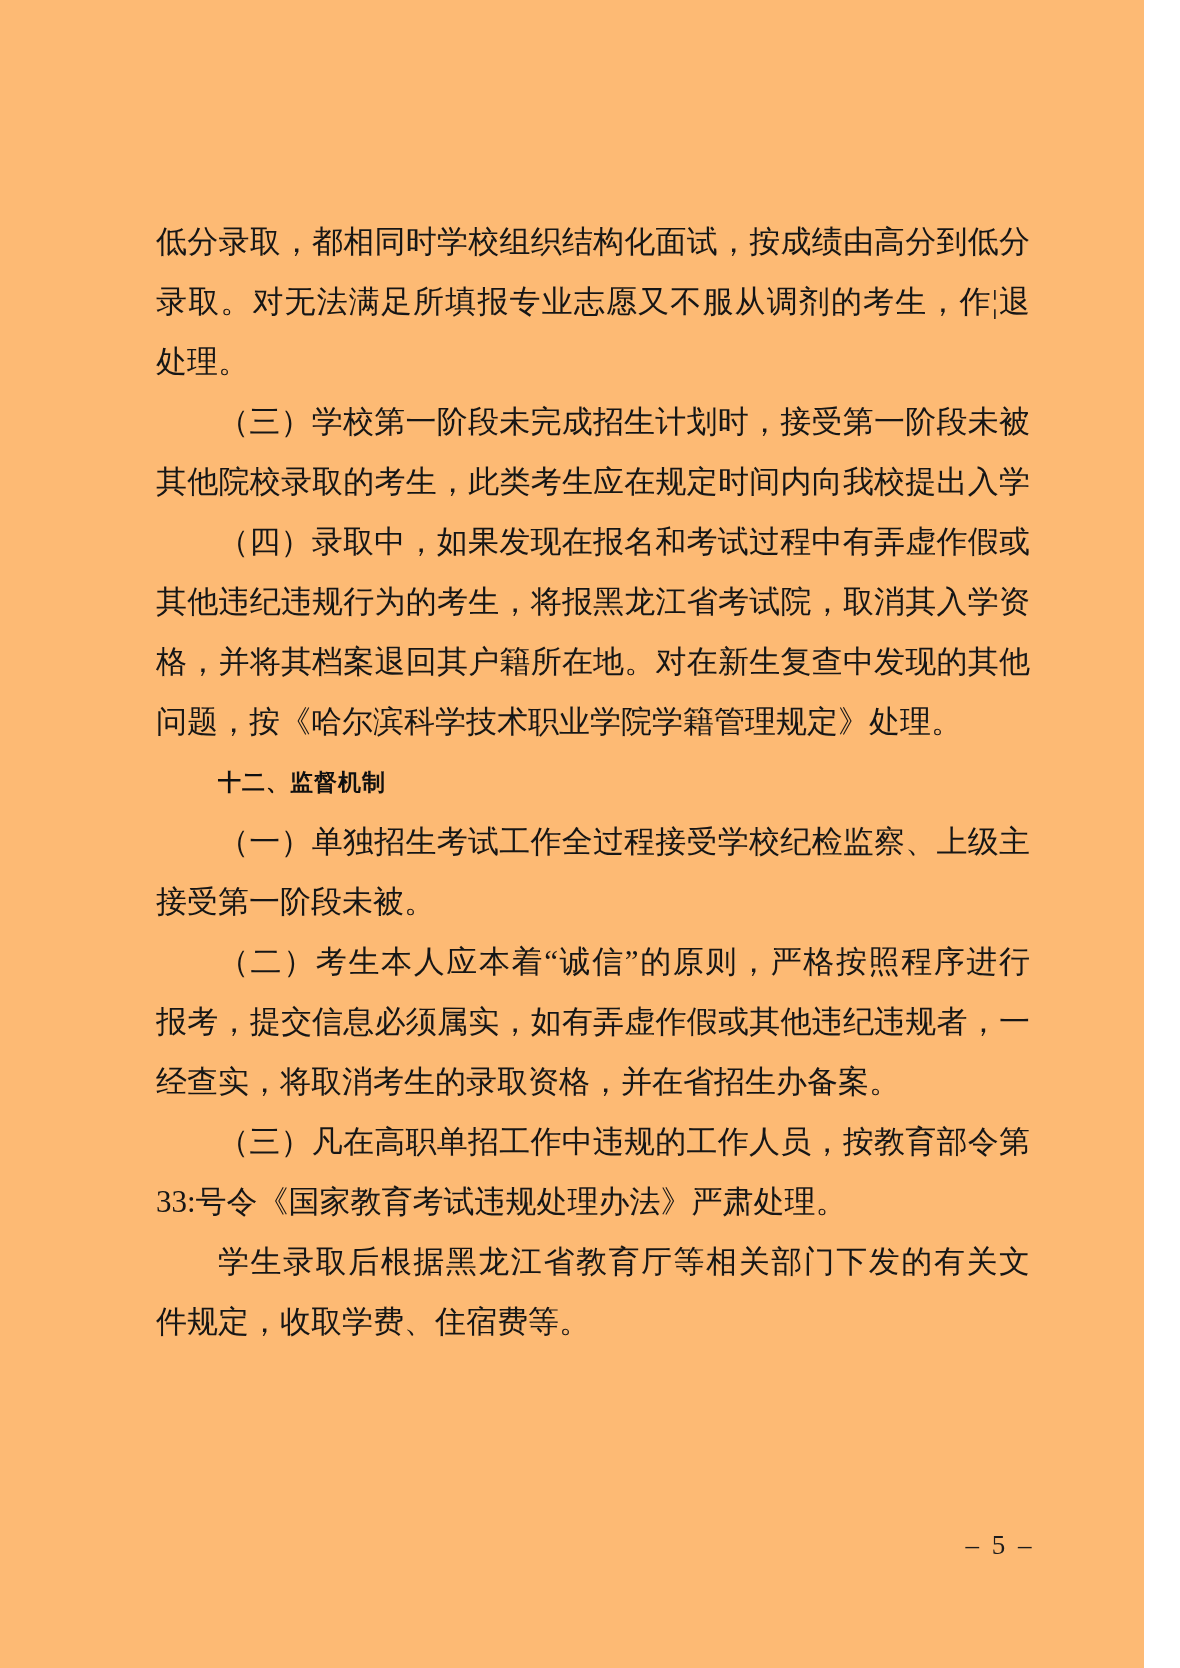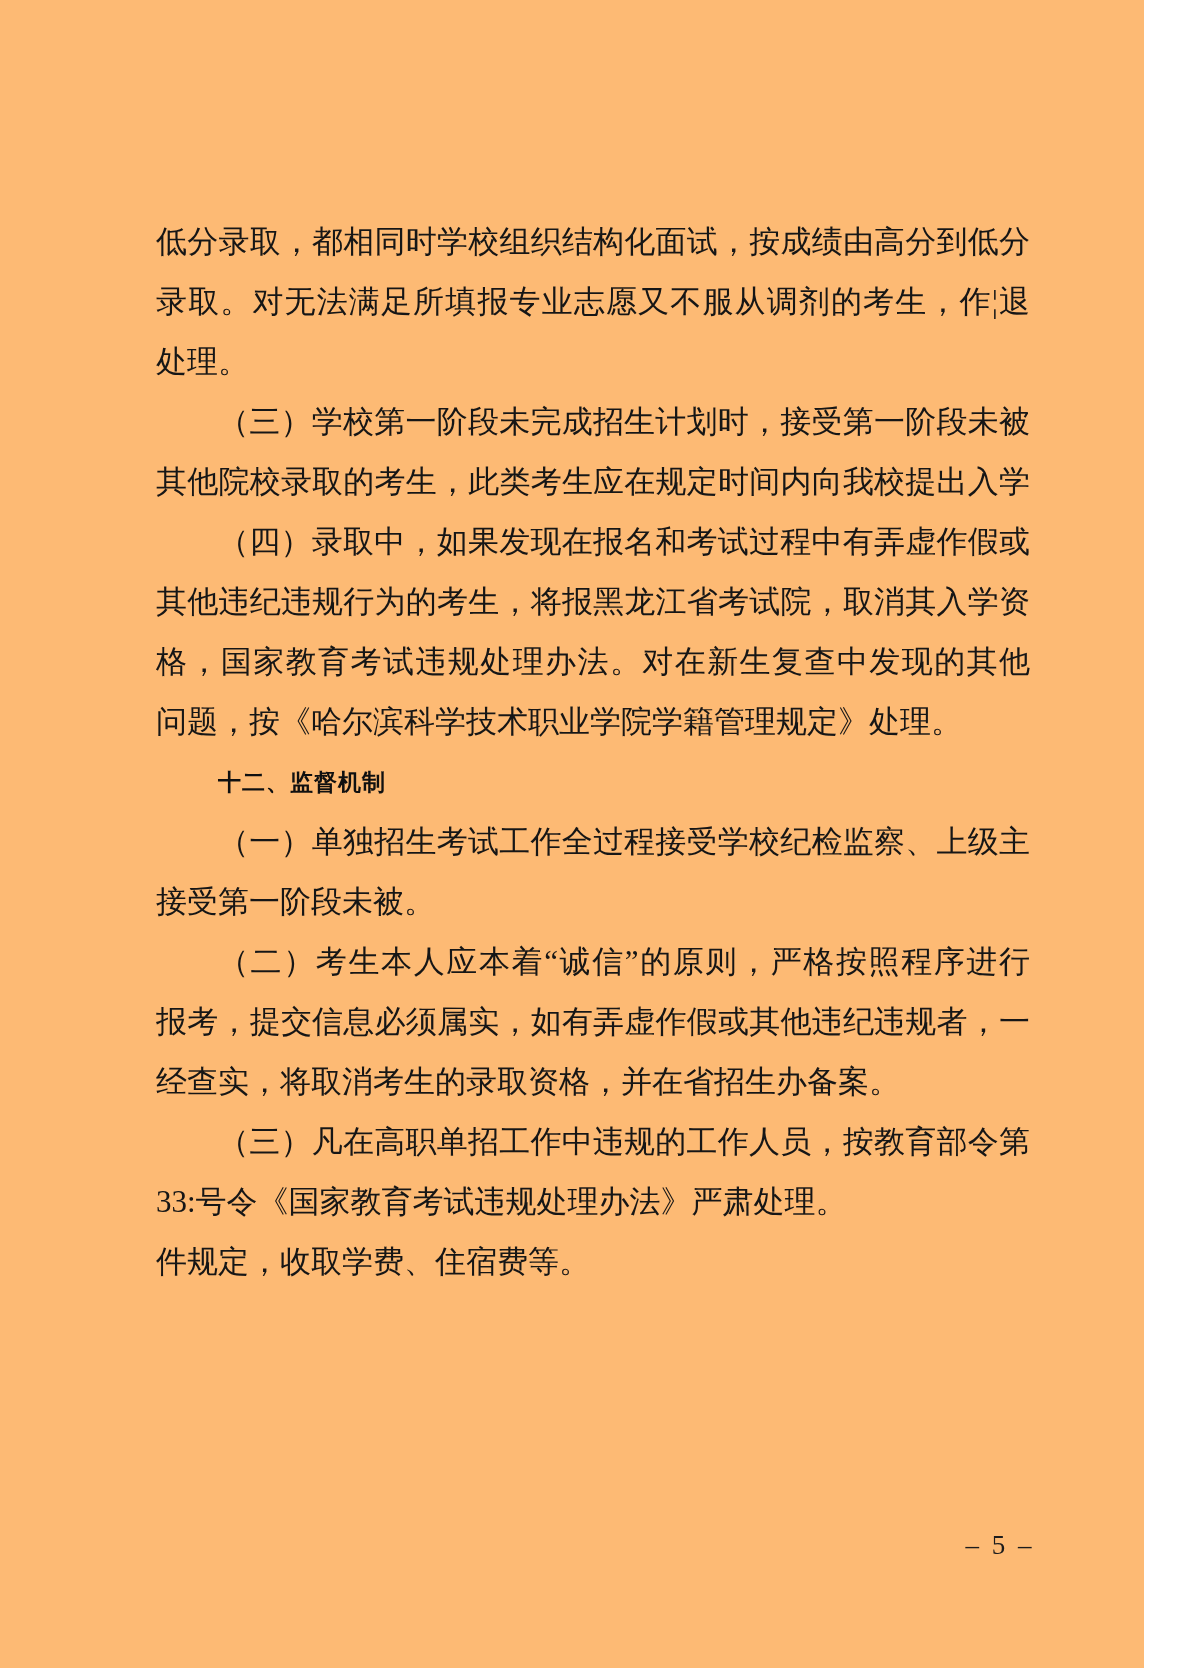--- a/index.html
+++ b/index.html
@@ -66,26 +66,27 @@
 
 <div class="page">
   <div class="content">
     <div class="line fill">低分录取，都相同时学校组织结构化面试，按成绩由高分到低分</div>
     <div class="line fill">录取。对无法满足所填报专业志愿又不服从调剂的考生，作¦退档</div>
     <div class="line">处理。</div>
     <div class="line indent fill">（三）学校第一阶段未完成招生计划时，接受第一阶段未被</div>
     <div class="line fill">其他院校录取的考生，此类考生应在规定时间内向我校提出入学</div>
     <div class="line indent fill">（四）录取中，如果发现在报名和考试过程中有弄虚作假或</div>
     <div class="line fill">其他违纪违规行为的考生，将报黑龙江省考试院，取消其入学资</div>
-    <div class="line fill">格，国家教育考试违规处理办法。对在新生复查中发现的其他</div>
+    <div class="line fill">格，并将其档案退回其户籍所在地。对在新生复查中发现的其他</div>
     <div class="line">问题，按《哈尔滨科学技术职业学院学籍管理规定》处理。</div>
     <div class="line heading">十二、监督机制</div>
     <div class="line indent fill">（一）单独招生考试工作全过程接受学校纪检监察、上级主</div>
     <div class="line">接受第一阶段未被。</div>
     <div class="line indent fill">（二）考生本人应本着“诚信”的原则，严格按照程序进行</div>
     <div class="line fill">报考，提交信息必须属实，如有弄虚作假或其他违纪违规者，一</div>
     <div class="line">经查实，将取消考生的录取资格，并在省招生办备案。</div>
     <div class="line indent fill">（三）凡在高职单招工作中违规的工作人员，按教育部令第</div>
     <div class="line">33:号令《国家教育考试违规处理办法》严肃处理。</div>
+    <div class="line indent fill">学生录取后根据黑龙江省教育厅等相关部门下发的有关文</div>
     <div class="line">件规定，收取学费、住宿费等。</div>
   </div>
   <div class="pagenum">– 5 –</div>
 </div>
 
 </body></html>

